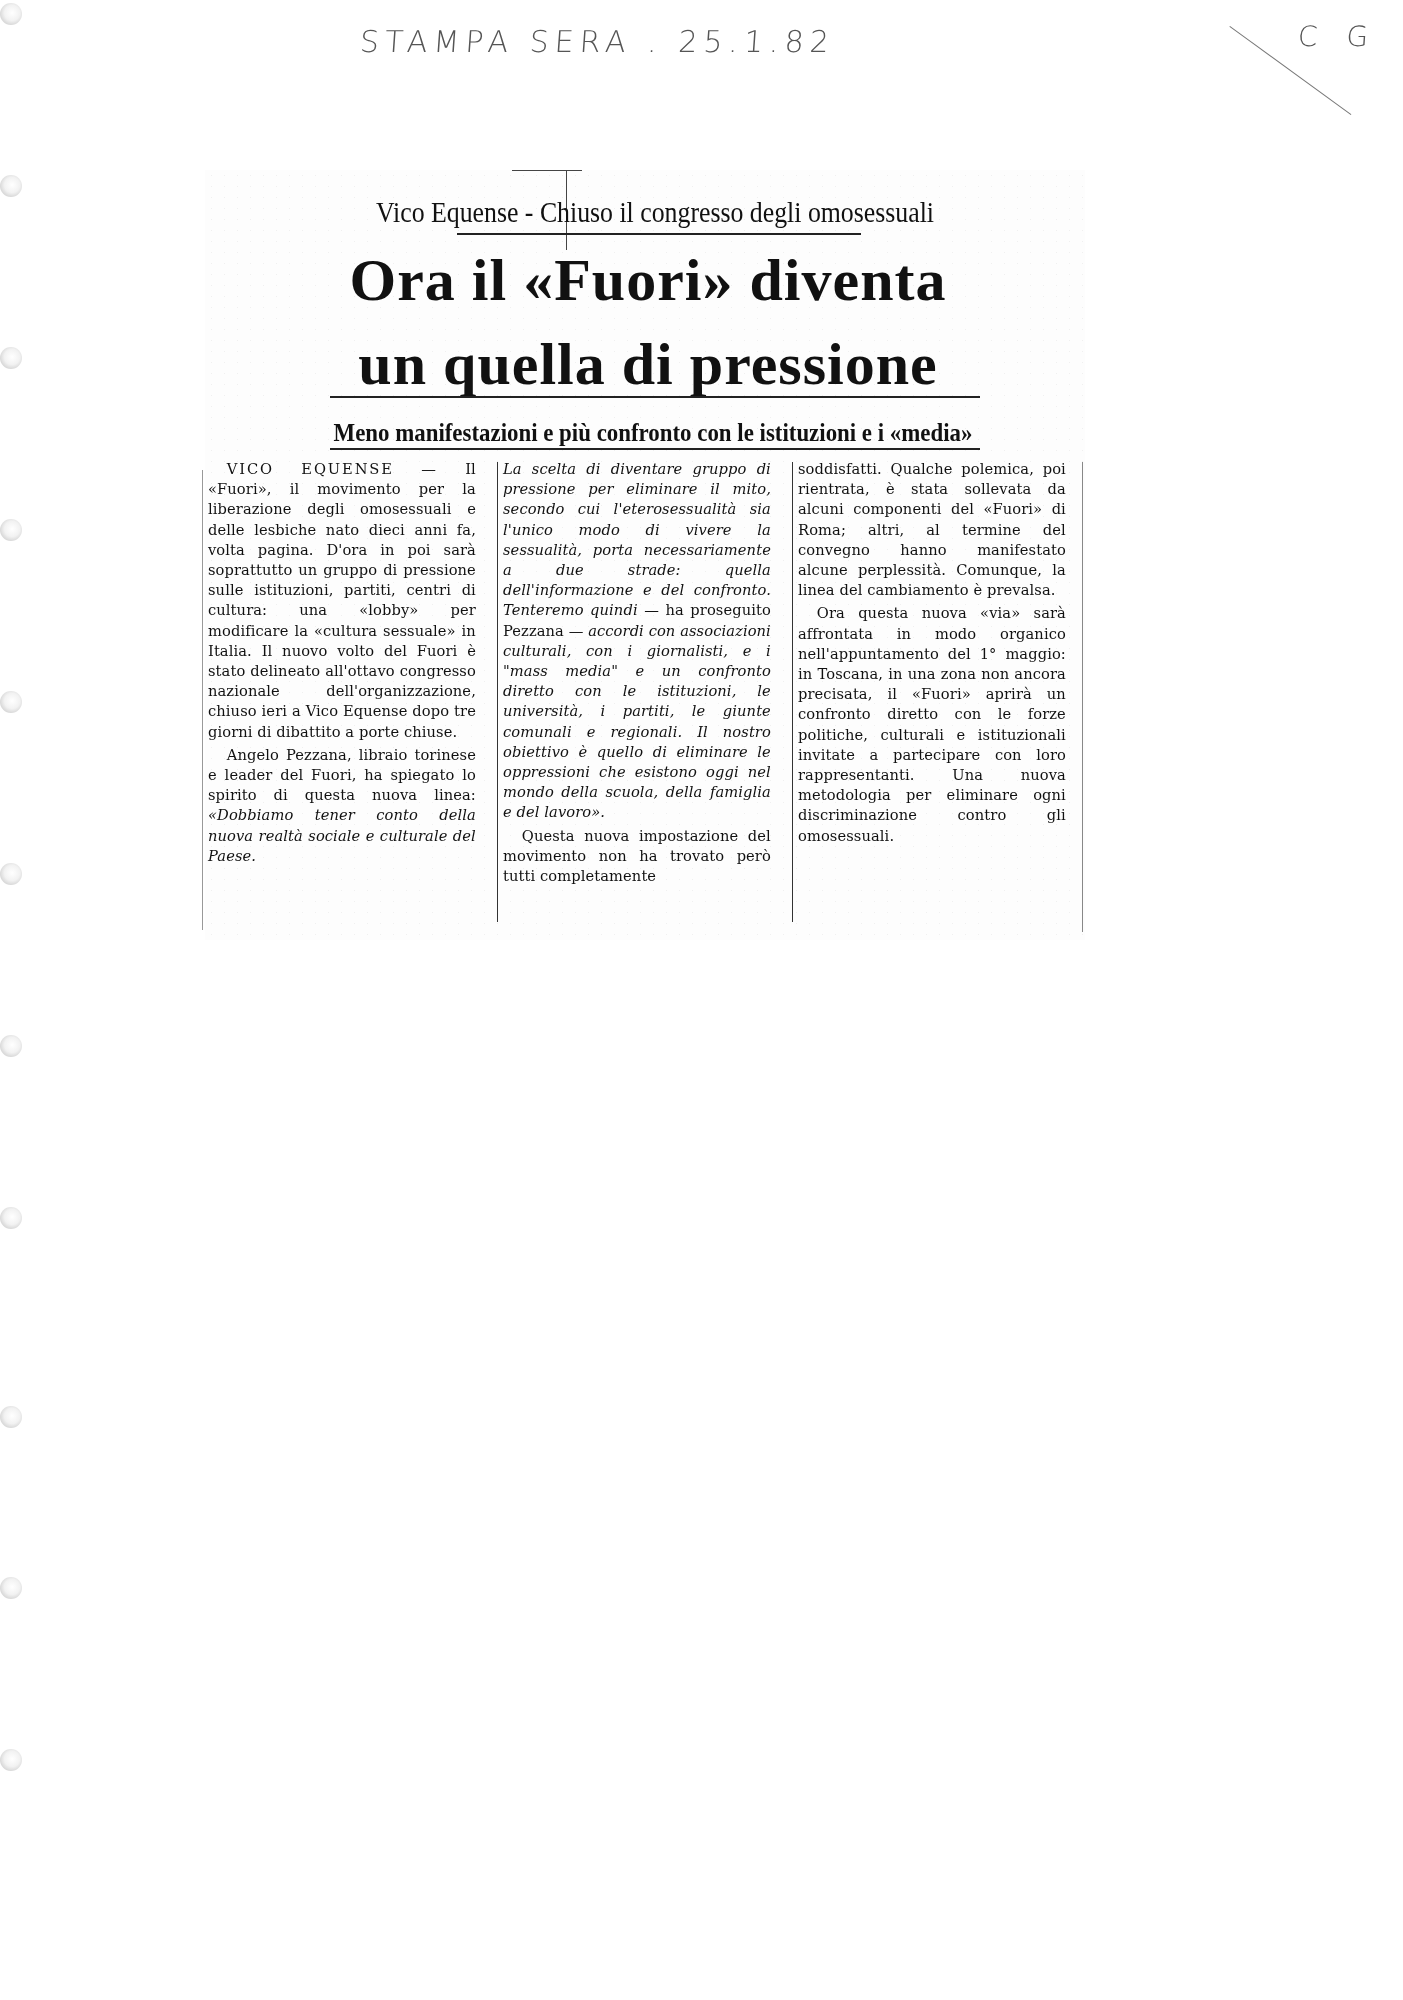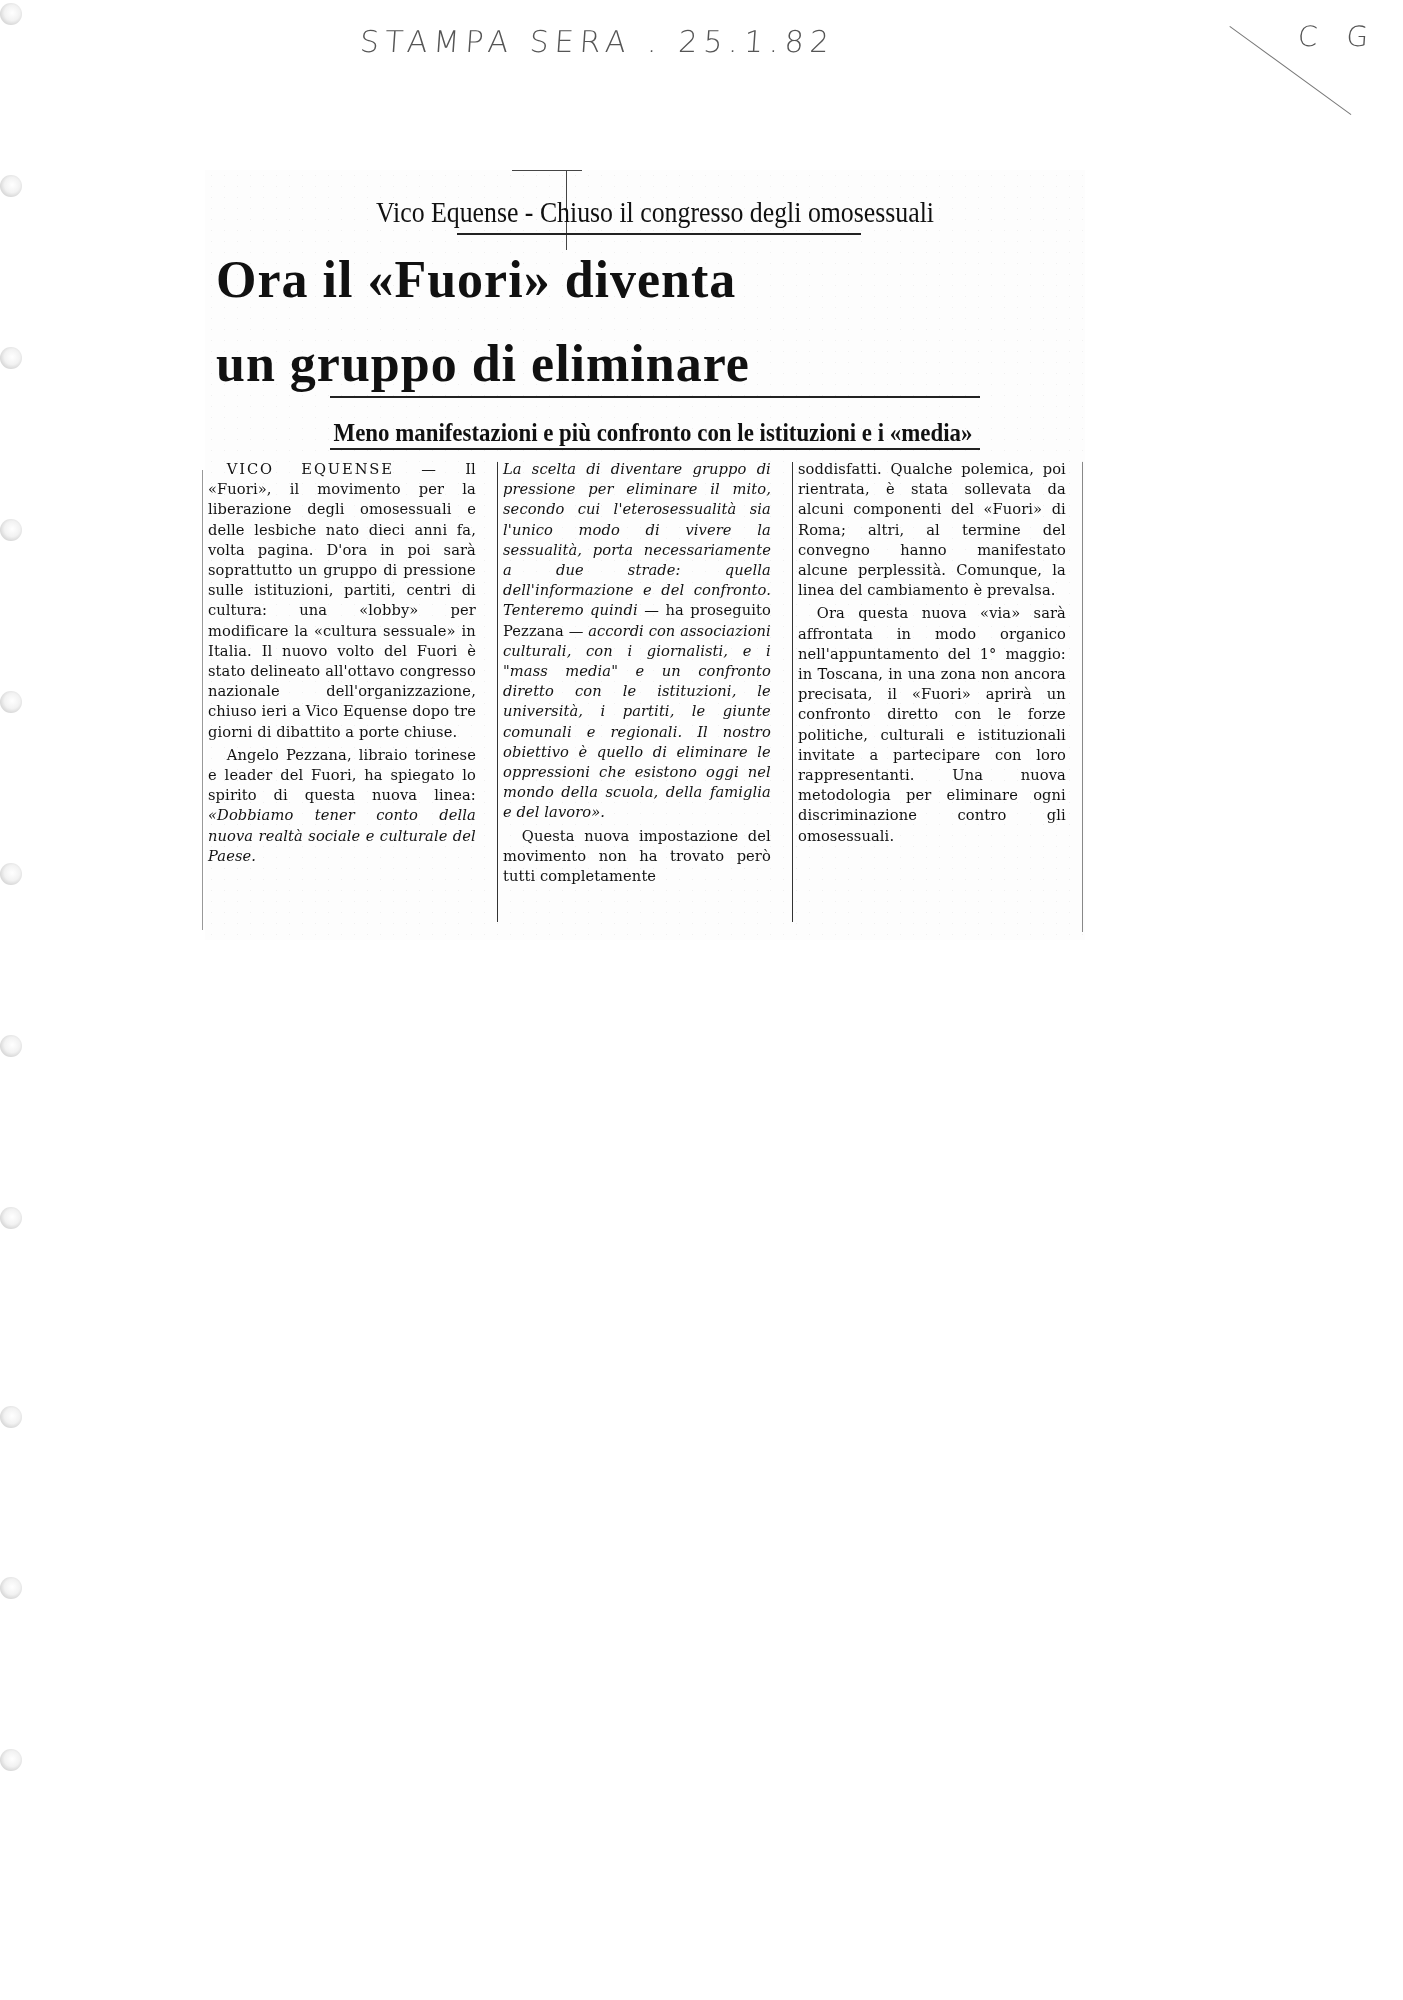--- a/index.html
+++ b/index.html
@@ -32,22 +32,22 @@
   }
   .kicker {
     position:absolute; left:275px; top:195px; width:760px; text-align:center;
     font-family:"Liberation Serif", serif; font-size:30px; transform:scaleX(0.86);
     transform-origin:center;
   }
   .kicker-rule { position:absolute; left:457px; top:233px; width:404px; height:2px; background:#222; }
   .cut-mark-v { position:absolute; left:566px; top:170px; width:1px; height:80px; background:#444; }
   .cut-mark-h { position:absolute; left:512px; top:170px; width:70px; height:1px; background:#444; }
   .headline {
-    position:absolute; left:216px; top:238px; width:840px; 
-    font-family:"Liberation Serif", serif; font-weight:bold; font-size:52px; line-height:84px;
+    position:absolute; left:228px; top:238px; width:840px; text-align:center;
+    font-family:"Liberation Serif", serif; font-weight:bold; font-size:60px; line-height:84px;
     letter-spacing:1px;
   }
   .headline-rule { position:absolute; left:330px; top:396px; width:650px; height:2px; background:#222; }
   .deck {
     position:absolute; left:238px; top:418px; width:830px; text-align:center;
     font-family:"Liberation Serif", serif; font-weight:bold; font-size:26px; transform:scaleX(0.88);
   }
   .deck-rule { position:absolute; left:330px; top:448px; width:650px; height:2px; background:#222; }
   .col {
     position:absolute; top:459px; width:285px;
@@ -91,21 +91,21 @@
 <div class="clip-grain"></div>
 
 <div class="cut-mark-h"></div>
 <div class="cut-mark-v"></div>
 
 <div class="kicker">Vico Equense - Chiuso il congresso degli omosessuali</div>
 <div class="kicker-rule"></div>
 
 <div class="headline">
   <div>Ora il «Fuori» diventa</div>
-  <div>un gruppo di eliminare</div>
+  <div>un quella di pressione</div>
 </div>
 <div class="headline-rule"></div>
 
 <div class="deck">Meno manifestazioni e più confronto con le istituzioni e i «media»</div>
 <div class="deck-rule"></div>
 
 <div id="rule-left" class="col-rule"></div>
 <div id="rule-a" class="col-rule"></div>
 <div id="rule-b" class="col-rule"></div>
 <div id="rule-right" class="col-rule"></div>

